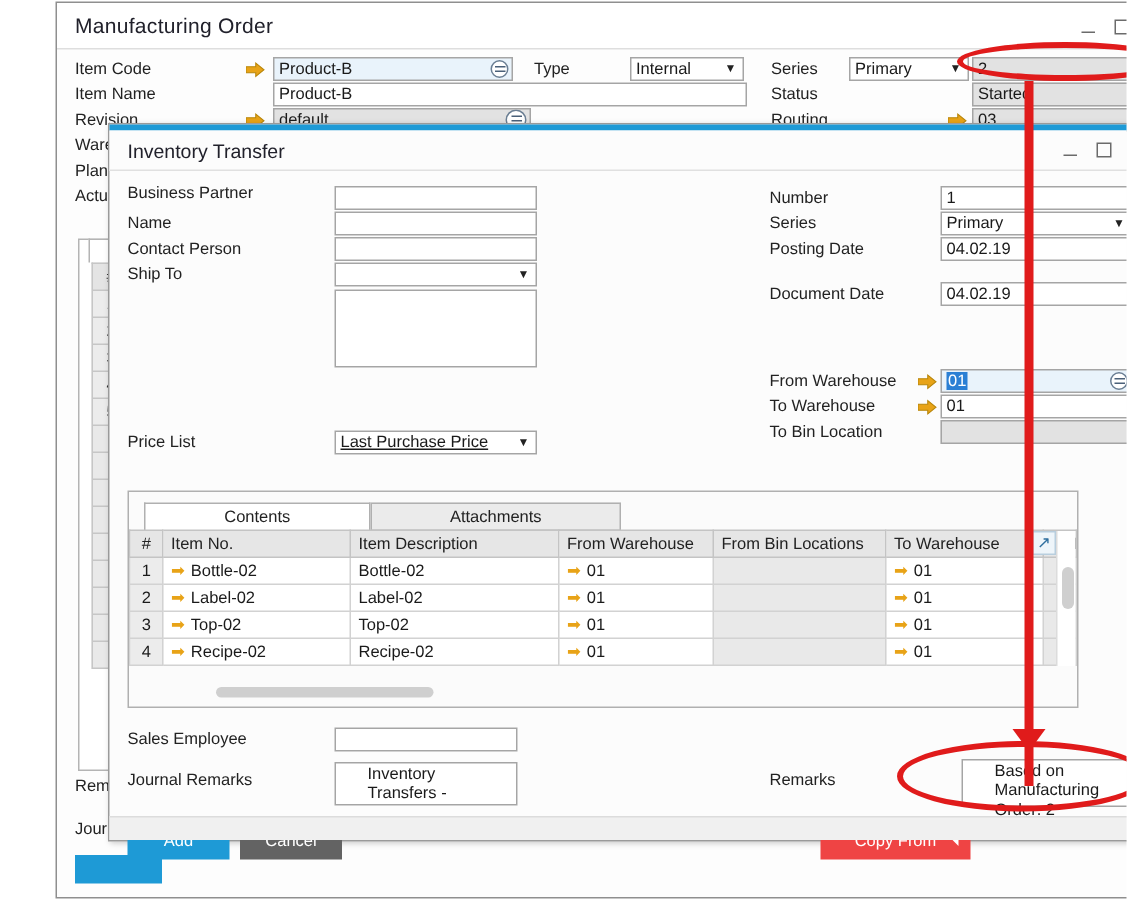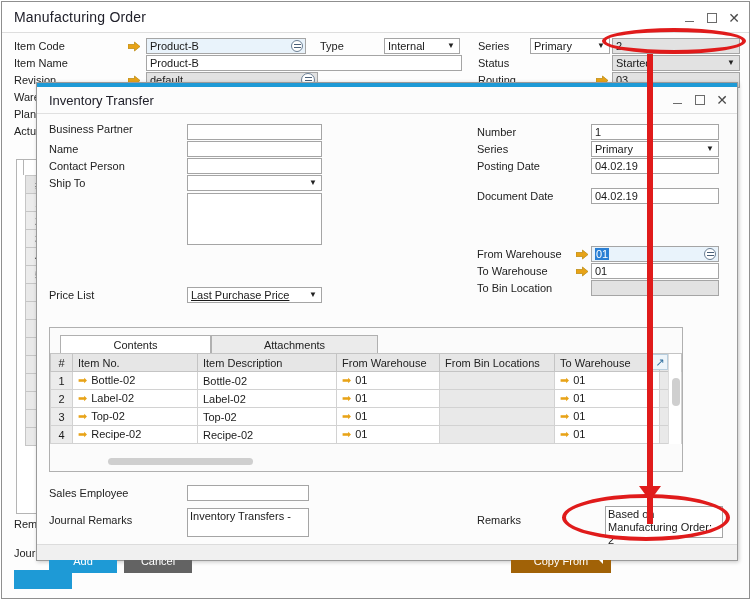--- a/index.html
+++ b/index.html
@@ -5,21 +5,21 @@
   * { box-sizing: border-box; }
   html, body {
     margin: 0; padding: 0;
     width: 751px; height: 600px;
     overflow: hidden;
     background: #ffffff;
     font-family: "Liberation Sans", sans-serif;
     font-size: 11px;
     color: #1a1a1a;
   }
-  #root { position: relative; width: 606px; height: 600px; }
+  #root { position: relative; width: 606px; height: 600px; margin-left: 36px; }
 
   
   .mo-window {
     position: absolute; left: 1px; top: 1px;
     width: 749px; height: 598px;
     background: #fdfdfd;
     border: 1px solid #8f8f8f;
   }
   .mo-titlebar {
     position: absolute; left: 0; top: 0; width: 100%; height: 31px;
@@ -127,21 +127,21 @@
     border-bottom: 1px solid #e0e0e0;
   }
   .it-title {
     position: absolute; left: 12px; top: 6px;
     font-size: 13px; color: #21212b;
   }
   .it-body { position: absolute; left: 0; top: 31px; width: 100%; height: 448px; }
 
   .textarea-box {
     position: absolute; border: 1px solid #a5a5a5; background: #fff;
-    font-size: 11px; padding: 1px 2px; color: #1a1a1a; line-height: 13px;
+    font-size: 11px; padding: 1px 21px; color: #1a1a1a; line-height: 13px;
   }
 
   
   .ct-wrap {
     position: absolute; left: 48px; top: 240px;
     width: 634px; height: 145px;
     border: 1px solid #b0b0b0; background: #fbfbfb;
   }
   .ct-tabs { position: absolute; left: 0; top: 7px; height: 19px; width: 100%; }
   .ct-tab {
@@ -190,21 +190,21 @@
     background: #cfcfcf; border-radius: 4px;
   }
 
   .btn {
     position: absolute; height: 23px;
     border: none; font-size: 11px; color: #ffffff;
     text-align: center; line-height: 23px; cursor: default;
   }
   .btn-add { background: #1e9ad6; }
   .btn-cancel { background: #636363; }
-  .btn-copy { background: #a16207; }
+  .btn-copy { background: #ef4444; }
   .btn-copy .caret {
     position: absolute; right: 8px; top: 9px;
     width: 0; height: 0;
     border-left: 5px solid transparent;
     border-top: 5px solid #ffffff;
   }
   .it-footer {
     position: absolute; left: 0; bottom: 0; width: 100%; height: 16px;
     background: #f0f0f0; border-top: 1px solid #dcdcdc;
   }

